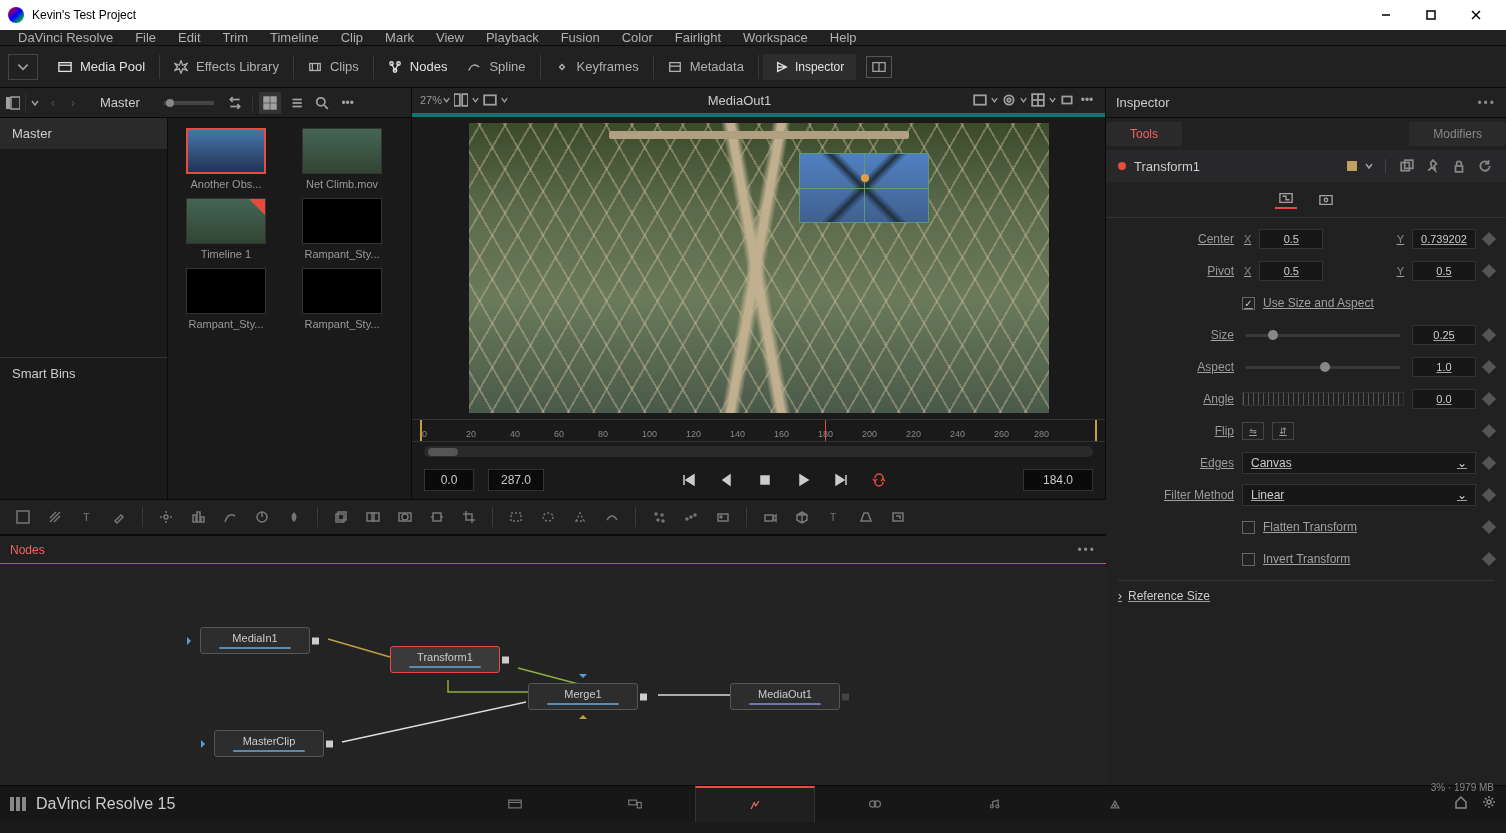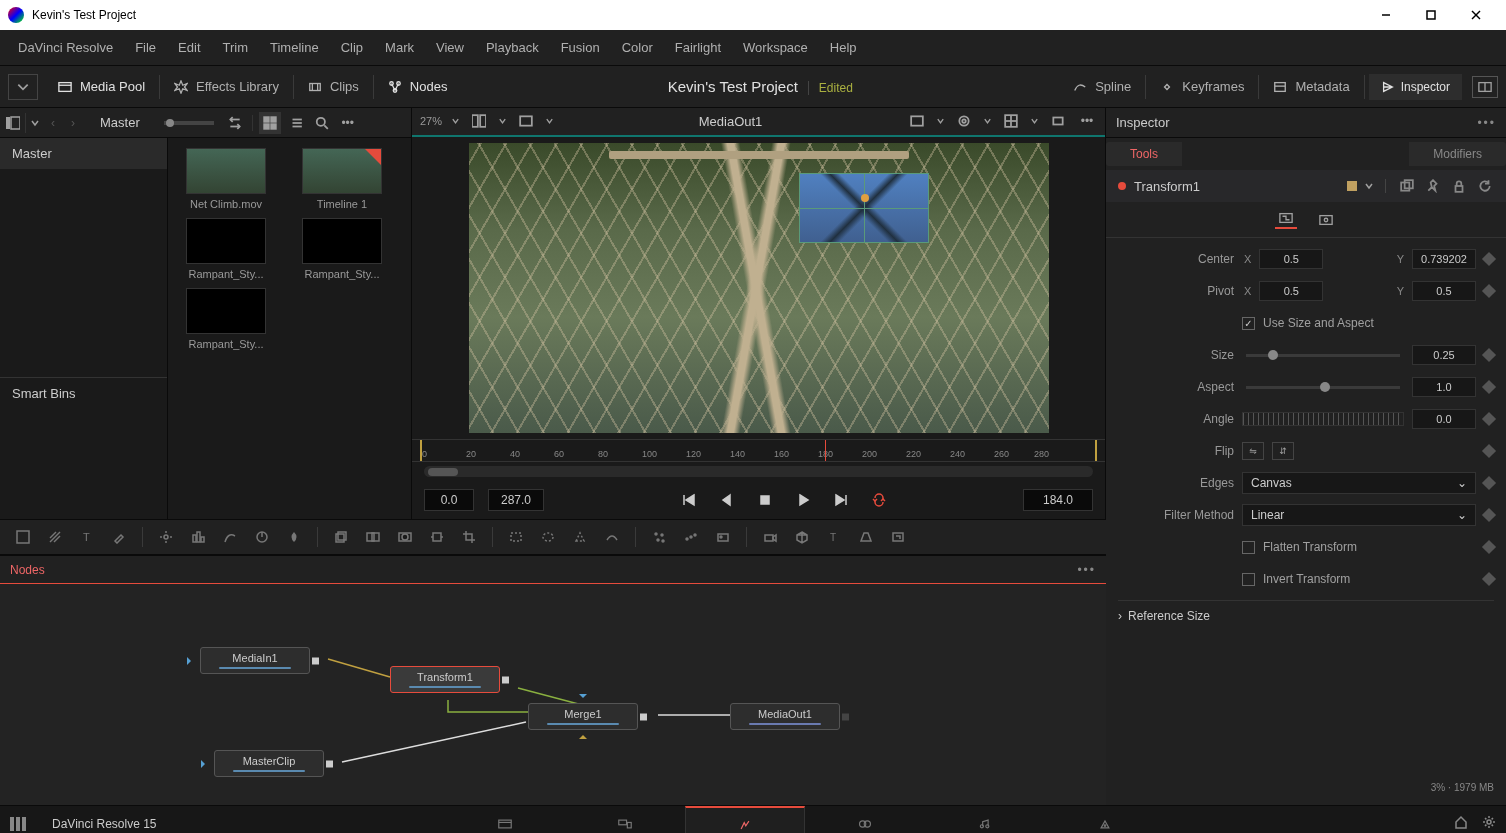--- a/index.html
+++ b/index.html
@@ -2,21 +2,21 @@
 <html><head>
 <meta charset="utf-8">
 <style>
 * { margin:0; padding:0; box-sizing:border-box; font-family:"Segoe UI",Arial,sans-serif; }
 body { background:#1a1a1a; color:#a0a0a0; font-size:12px; overflow:hidden; width:1506px; height:833px; }
 .titlebar { height:30px; background:#fff; display:flex; align-items:center; padding:0 8px; color:#000; }
 .titlebar .logo { width:16px; height:16px; border-radius:50%; background:linear-gradient(135deg,#f00,#00f,#0f0); margin-right:8px; }
 .titlebar .title { font-size:12px; flex:1; }
 .titlebar .winbtn { width:45px; height:30px; display:flex; align-items:center; justify-content:center; color:#000; }
 .titlebar svg { width:10px; height:10px; }
-.menubar { height:36px; background:#212121; display:flex; align-items:center; padding:0 8px; gap:2px; border-bottom:1px solid #0a0a0a; }
+.menubar { height:16px; background:#212121; display:flex; align-items:center; padding:0 8px; gap:2px; border-bottom:1px solid #0a0a0a; }
 .menubar .mitem { padding:4px 10px; font-size:13px; color:#b0b0b0; }
 .uibar { height:42px; background:#212121; display:flex; align-items:center; padding:0 8px; border-bottom:1px solid #0a0a0a; }
 .uibar .folddown { width:30px; height:26px; border:1px solid #444; display:flex; align-items:center; justify-content:center; margin-right:10px; }
 .uibar .ubtn { display:flex; align-items:center; gap:8px; padding:6px 10px; color:#b0b0b0; font-size:13px; }
 .uibar .ubtn.active { color:#e0e0e0; }
 .uibar .sep { width:1px; height:24px; background:#3a3a3a; margin:0 4px; }
 .uibar .ptitle { flex:1; text-align:center; font-size:15px; color:#e0e0e0; }
 .uibar .ptitle .edited { color:#aab040; font-size:12px; margin-left:10px; border-left:1px solid #444; padding-left:10px; }
 .uibar .inspbtn { background:#2d2d2d; padding:6px 12px; display:flex; align-items:center; gap:6px; color:#e0e0e0; }
 .uibar .dockicon { width:26px; height:22px; border:1px solid #555; display:flex; align-items:center; justify-content:center; margin-left:10px; }
@@ -43,21 +43,21 @@
 .thumb { width:100px; }
 .thumb .img { width:80px; height:46px; background:#0a0a0a; border:1px solid #333; margin:0 auto; }
 .thumb.sel .img { border:2px solid #e64b3c; }
 .thumb .img.blk { background:#000; }
 .thumb .lbl { text-align:center; font-size:11px; color:#999; margin-top:4px; white-space:nowrap; overflow:hidden; text-overflow:ellipsis; }
 .thumb .tl { position:relative; }
 .thumb .tl::after { content:""; position:absolute; top:0; right:0; border:8px solid transparent; border-top-color:#e64b3c; border-right-color:#e64b3c; }
 
 
 .viewer { flex:1; display:flex; flex-direction:column; border-right:1px solid #0a0a0a; }
-.v-top { height:30px; background:#212121; border-bottom:2px solid #0f766e; display:flex; align-items:center; padding:0 8px; gap:9px; }
+.v-top { height:30px; background:#212121; border-bottom:4px solid #0f766e; display:flex; align-items:center; padding:0 8px; gap:0; }
 .v-top .zoom { font-size:11px; color:#999; }
 .v-top .vtitle { flex:1; text-align:center; font-size:13px; color:#ccc; }
 .v-top .tool { width:20px; height:20px; display:flex; align-items:center; justify-content:center; }
 .v-canvas { flex:1; background:#1a1a1a; position:relative; display:flex; align-items:center; justify-content:center; padding:6px 0; }
 .v-img { width:580px; height:290px; background:linear-gradient(180deg,#3a4a2a 0%,#5a6a4a 30%,#6a7a5a 60%,#4a5a4a 100%); position:relative; overflow:hidden; }
 .v-img .structure { position:absolute; inset:0; background:
   linear-gradient(100deg,transparent 48%,#c0b090 49%,#c0b090 50%,transparent 51%),
   linear-gradient(80deg, transparent 48%,#c0b090 49%,#c0b090 50%,transparent 51%),
   repeating-linear-gradient(60deg,transparent 0 20px,#d0c0a060 20px 22px),
   repeating-linear-gradient(-60deg,transparent 0 20px,#d0c0a060 20px 22px);
@@ -112,38 +112,38 @@
 .insp-tabs .tab.sel { color:#e66; }
 .insp-tabs .tab:last-child { border-radius:0 3px 3px 0; }
 .insp-node { height:32px; display:flex; align-items:center; padding:0 12px; background:#28282a; gap:8px; }
 .insp-node .dot { width:8px; height:8px; background:#e64b3c; border-radius:50%; }
 .insp-node .name { font-size:13px; color:#ccc; flex:1; }
 .insp-node .chip { width:10px; height:10px; background:#c0a060; }
 .insp-node .ibtn { width:18px; height:18px; display:flex; align-items:center; justify-content:center; color:#888; font-size:11px; }
 .insp-iconrow { height:36px; display:flex; align-items:center; justify-content:center; gap:18px; border-bottom:1px solid #333; }
 .insp-iconrow .ic { width:22px; height:18px; display:flex; align-items:center; justify-content:center; }
 .insp-iconrow .ic.sel { border-bottom:2px solid #e64b3c; padding-bottom:2px; }
-.insp-body { flex:1; overflow:auto; padding:10px 12px; }
+.insp-body { flex:1; overflow:auto; padding:10px 12px;text-decoration:underline; }
 .param { display:flex; align-items:center; gap:8px; margin-bottom:10px; min-height:22px; }
 .param .plabel { width:116px; text-align:right; font-size:12px; color:#999; }
 .param .xy { color:#888; font-size:11px; margin-left:2px; }
 .param .nval { width:64px; background:#171717; border:1px solid #333; padding:3px 4px; font-size:11px; color:#ccc; text-align:center; }
 .param .slider { flex:1; height:3px; background:#3a3a3a; position:relative; margin:0 4px; }
 .param .slider .h { position:absolute; top:-4px; width:10px; height:10px; background:#888; border-radius:50%; }
 .param .dial { flex:1; height:14px; background:repeating-linear-gradient(90deg,#555 0 1px,transparent 1px 5px); border:1px solid #333; }
 .param .key { width:10px; height:10px; transform:rotate(45deg); background:#555; margin-left:auto; }
 .param .chk { width:13px; height:13px; border:1px solid #666; display:flex; align-items:center; justify-content:center; color:#ccc; font-size:10px; }
 .param .sel { flex:1; background:#171717; border:1px solid #333; padding:3px 8px; font-size:12px; color:#ccc; display:flex; justify-content:space-between; }
 .param .flipbtn { width:22px; height:18px; border:1px solid #444; display:flex; align-items:center; justify-content:center; font-size:9px; }
 .section { display:flex; align-items:center; padding:8px 0; border-top:1px solid #333; color:#ccc; font-size:12px; gap:6px; cursor:pointer; }
 .memstat { position:absolute; right:12px; bottom:40px; font-size:10px; color:#888; }
 
 
 .pagebar { height:36px; background:#171717; display:flex; align-items:center; padding:0 10px; border-top:1px solid #0a0a0a; }
-.pagebar .brand { display:flex; align-items:center; gap:24px; font-size:12px; color:#ccc; }
+.pagebar .brand { display:flex; align-items:center; gap:8px; font-size:16px; color:#ccc; }
 .pagebar .logo { width:18px; height:14px; display:flex; gap:2px; }
 .pagebar .logo span { width:4px; height:14px; background:#888; }
 .pagebar .pages { flex:1; display:flex; justify-content:center; gap:0; }
 .pagebar .page { width:120px; height:36px; display:flex; align-items:center; justify-content:center; color:#777; }
 .pagebar .page.active { border-top:2px solid #e64b3c; border-left:1px solid #333; border-right:1px solid #333; color:#ccc; background:#1f1f1f; }
 .pagebar .right { display:flex; gap:14px; color:#888; }
 
 svg { width:14px; height:14px; fill:none; stroke:currentColor; stroke-width:1.5; }
 </style>
 </head>
@@ -220,21 +220,20 @@
   <div class="ubtn active">
       <svg viewBox="0 0 16 16">
         <circle cx="4" cy="4" r="2"></circle>
         <circle cx="12" cy="4" r="2"></circle>
         <circle cx="8" cy="12" r="2"></circle>
         <line x1="4" y1="4" x2="8" y2="12"></line>
         <line x1="12" y1="4" x2="8" y2="12"></line>
       </svg>
       <span>Nodes</span>
     </div>
-  <div class="ptitle"><span>Kevin's Test Project</span><span class="edited">Edited</span></div>
   <div class="ubtn">
       <svg viewBox="0 0 16 16">
         <path d="M2 12 Q6 2 14 8"></path>
       </svg>
       <span>Spline</span>
     </div>
   <div class="sep"></div>
   <div class="ubtn">
       <svg viewBox="0 0 16 16">
         <rect x="6" y="6" width="4" height="4" transform="rotate(45 8 8)"></rect>
@@ -319,20 +318,24 @@
           <div class="tool">•••</div>
         </div>
         <div class="mp-body">
           <div class="mp-tree">
             <div class="treeitem sel">Master</div>
             <div class="spacer"></div>
             <div class="treeitem" style="border-top:1px solid #333">Smart Bins</div>
             <div style="height:110px"></div>
           </div>
           <div class="mp-thumbs">
+            <div class="thumb sel">
+                <div class="img" style="background:linear-gradient(#47a,#235)"></div>
+                <div class="lbl">Another Obs...</div>
+              </div>
             <div class="thumb">
                 <div class="img" style="background:linear-gradient(#465,#343)"></div>
                 <div class="lbl">Net Climb.mov</div>
               </div>
             <div class="thumb">
                 <div class="img tl" style="background:linear-gradient(#465,#343)"></div>
                 <div class="lbl">Timeline 1</div>
               </div>
             <div class="thumb">
                 <div class="img blk"></div>

